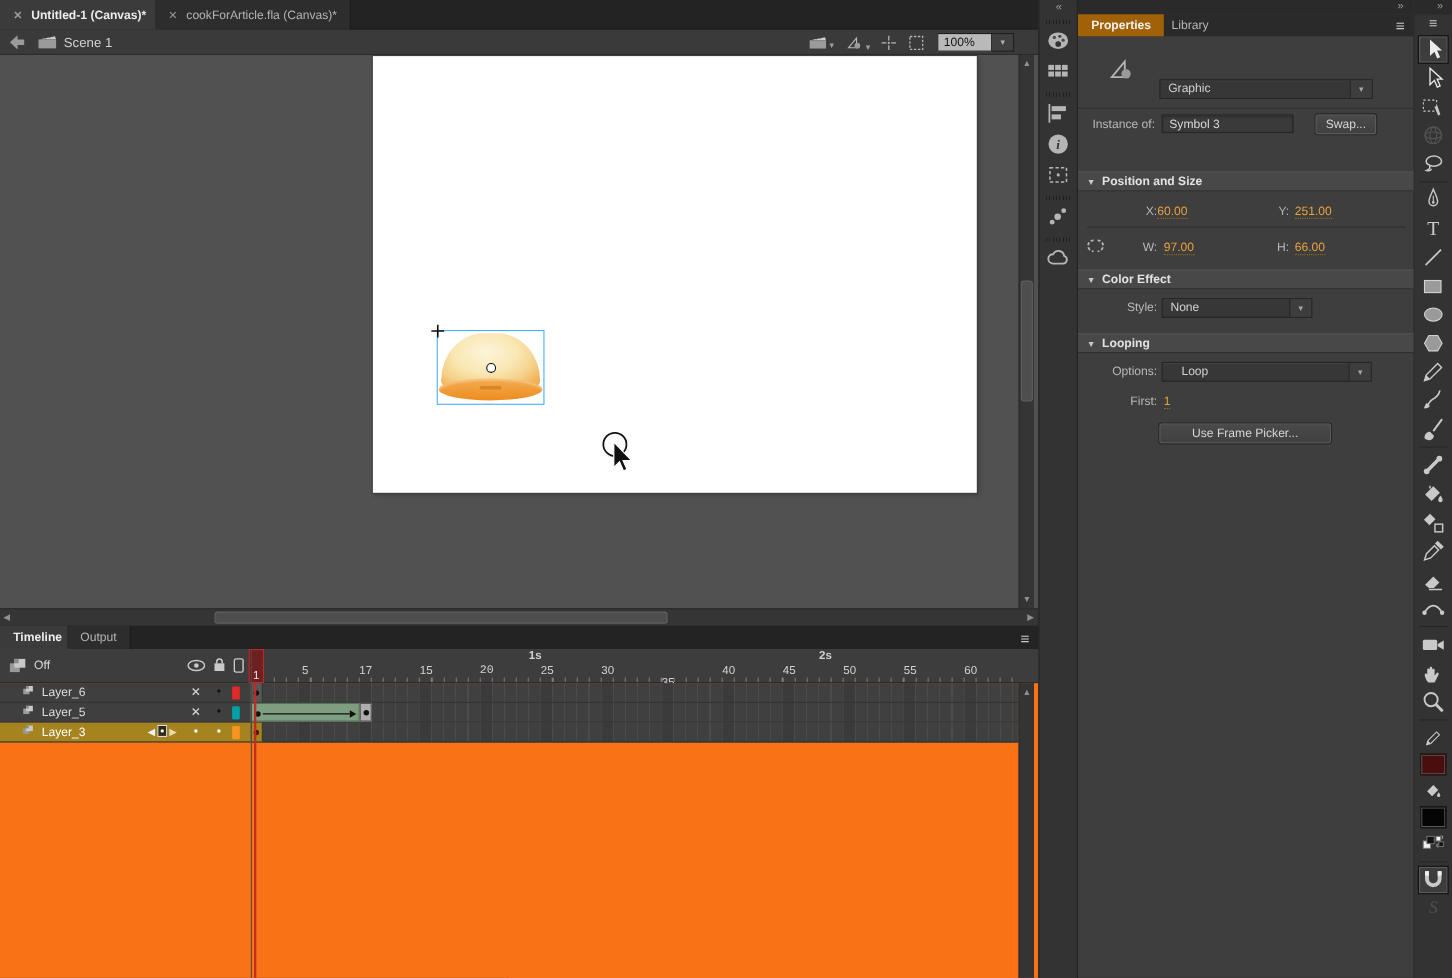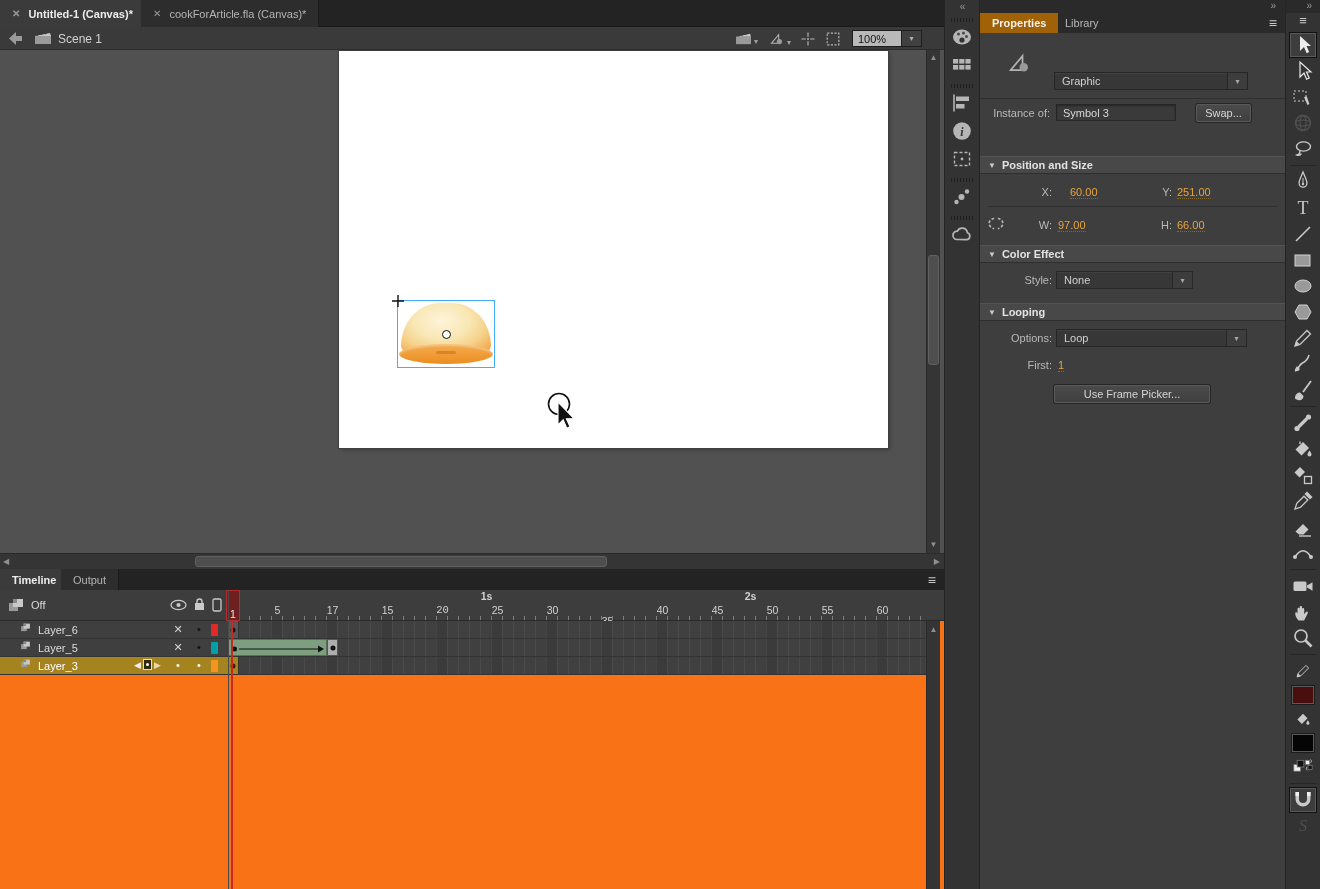--- a/index.html
+++ b/index.html
@@ -439,21 +439,21 @@
 
     <span class="plabel r" style="left:0;top:107px;width:70px;">Instance of:</span>
     <div class="field" style="left:76px;top:104px;width:120px;">Symbol 3</div>
     <div class="btn" style="left:216px;top:104px;width:55px;">Swap...</div>
 
     <div class="sec-header" style="top:156px;">
       <span class="sec-tri">▼</span>
       <span>Position and Size</span>
     </div>
     <span class="plabel r" style="left:30px;top:186px;width:42px;">X:</span>
-    <span class="pvalue" style="left:90px;top:186px;">60.00</span>
+    <span class="pvalue" style="left:72px;top:186px;">60.00</span>
     <span class="plabel r" style="left:162px;top:186px;width:30px;">Y:</span>
     <span class="pvalue" style="left:197px;top:186px;">251.00</span>
     <div class="divline" style="top:206px;left:8px;width:290px;"></div>
     <div class="abs" style="left:6px;top:213px;">
       <svg width="20" height="20" viewBox="0 0 22 22">
           <path d="M9 6 A5.5 5.5 0 1 0 9 17" fill="none" stroke="#b5b5b5" stroke-width="1.8" stroke-dasharray="3 2"></path>
           <path d="M13 6 A5.5 5.5 0 1 1 13 17" fill="none" stroke="#b5b5b5" stroke-width="1.8" stroke-dasharray="3 2"></path>
         </svg>
     </div>
     <span class="plabel r" style="left:30px;top:219px;width:42px;">W:</span>
@@ -469,21 +469,21 @@
     <div class="dropdown" style="left:76px;top:271px;width:137px;">
       <span class="dd-label">None</span>
       <span class="dd-caret">▾</span>
     </div>
 
     <div class="sec-header" style="top:303px;">
       <span class="sec-tri">▼</span>
       <span>Looping</span>
     </div>
     <span class="plabel r" style="left:12px;top:332px;width:60px;">Options:</span>
-    <div class="dropdown" style="left:76px;top:329px;width:191px;">
+    <div class="dropdown" style="left:76px;top:329px;width:191px;padding-left:10px;">
       <span class="dd-label">Loop</span>
       <span class="dd-caret">▾</span>
     </div>
     <span class="plabel r" style="left:12px;top:359px;width:60px;">First:</span>
     <span class="pvalue" style="left:78px;top:359px;">1</span>
     <div class="btn" style="left:74px;top:385px;width:156px;">Use Frame Picker...</div>
   </div>
 
   <div id="toolbar" class="abs">
     <div id="toolbar-topstrip">

